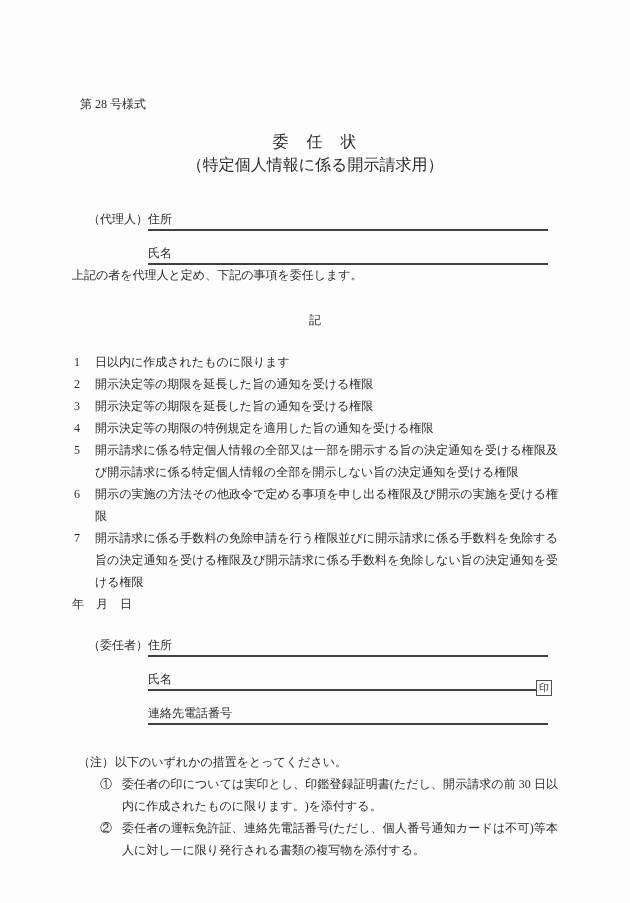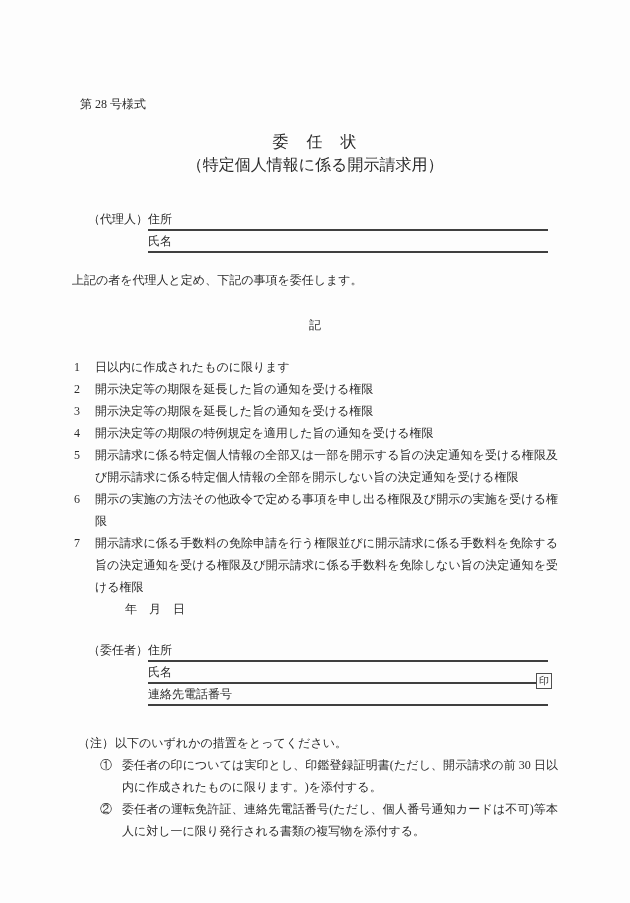--- a/index.html
+++ b/index.html
@@ -12,45 +12,45 @@
     color:#2b2b2b;
     padding:97px 72px 0 72px;
     line-height:22px;
     overflow:hidden;
   }
   .form-number { margin-left:8px; line-height:15px; }
   .doc-title   { text-align:center; font-size:16px; margin-top:21px; line-height:18px; letter-spacing:1px; }
   .doc-subtitle{ text-align:center; font-size:16px; margin-top:6px; line-height:16px; }
 
   .party { margin-top:36px; }
-  .party-row { display:flex; height:22px; line-height:21px; }
+  .party-row { display:flex; height:22px; line-height:21px;margin-top:12px; }
   .party-label { flex:none; width:60px; margin-left:16px; }
   .field-line {
     flex:1 1 auto;
     border-bottom:2px solid #404040;
     margin-right:10px;
     position:relative;
     white-space:nowrap;
   }
   .seal-box {
     position:absolute; right:-4px; bottom:-7px;
     width:14px; height:14px;
     border:1px solid #4f4f4f;
     font-size:10px; line-height:14px; text-align:center;
     background:#fdfdfd;
   }
 
-  .declaration { margin-top:17px; line-height:20px; }
+  .declaration { line-height:20px; }
   .sec-heading { text-align:center; margin-top:25px; line-height:20px; }
 
   .list { margin-top:21px; }
   .item { position:relative; padding-left:23px; text-align:justify; }
   .item .num { position:absolute; left:2px; top:0; }
 
-  .date-line { margin-left:53px; }
+  .date-line { }
 
   .principal { margin-top:20px; }
 
   .notes { margin-top:26px; }
   .note-head { display:flex; margin-left:6px; }
   .note-label { flex:none; width:37px; }
   .note-items { margin-left:28px; }
   .note-item { position:relative; padding-left:22px; text-align:justify; }
   .note-item .num { position:absolute; left:0; top:0; }
 </style>

